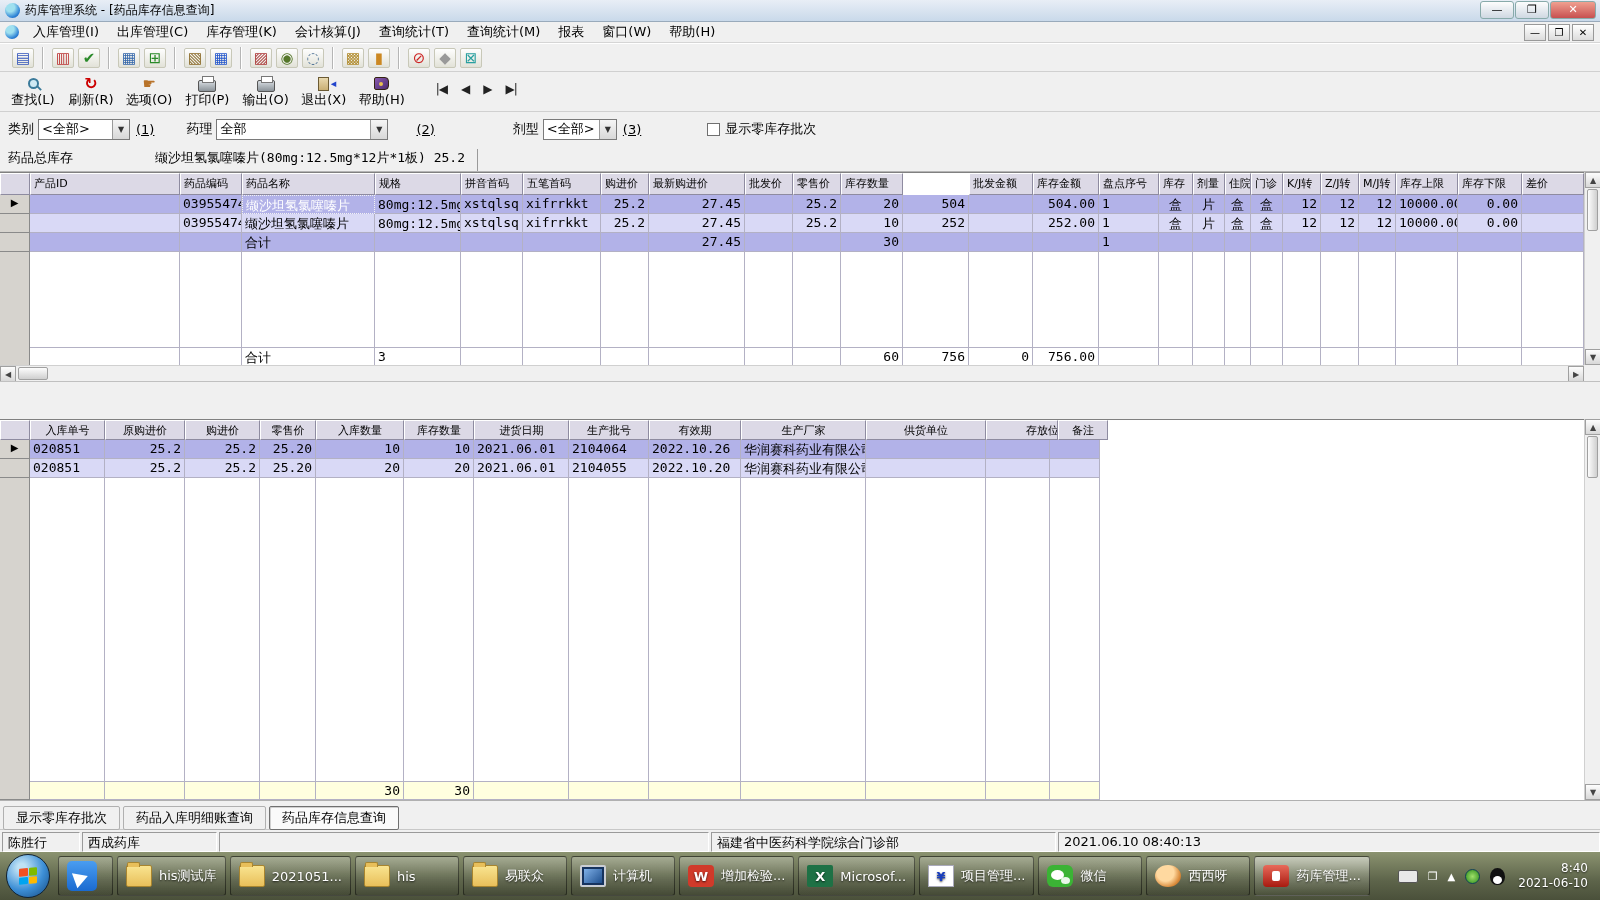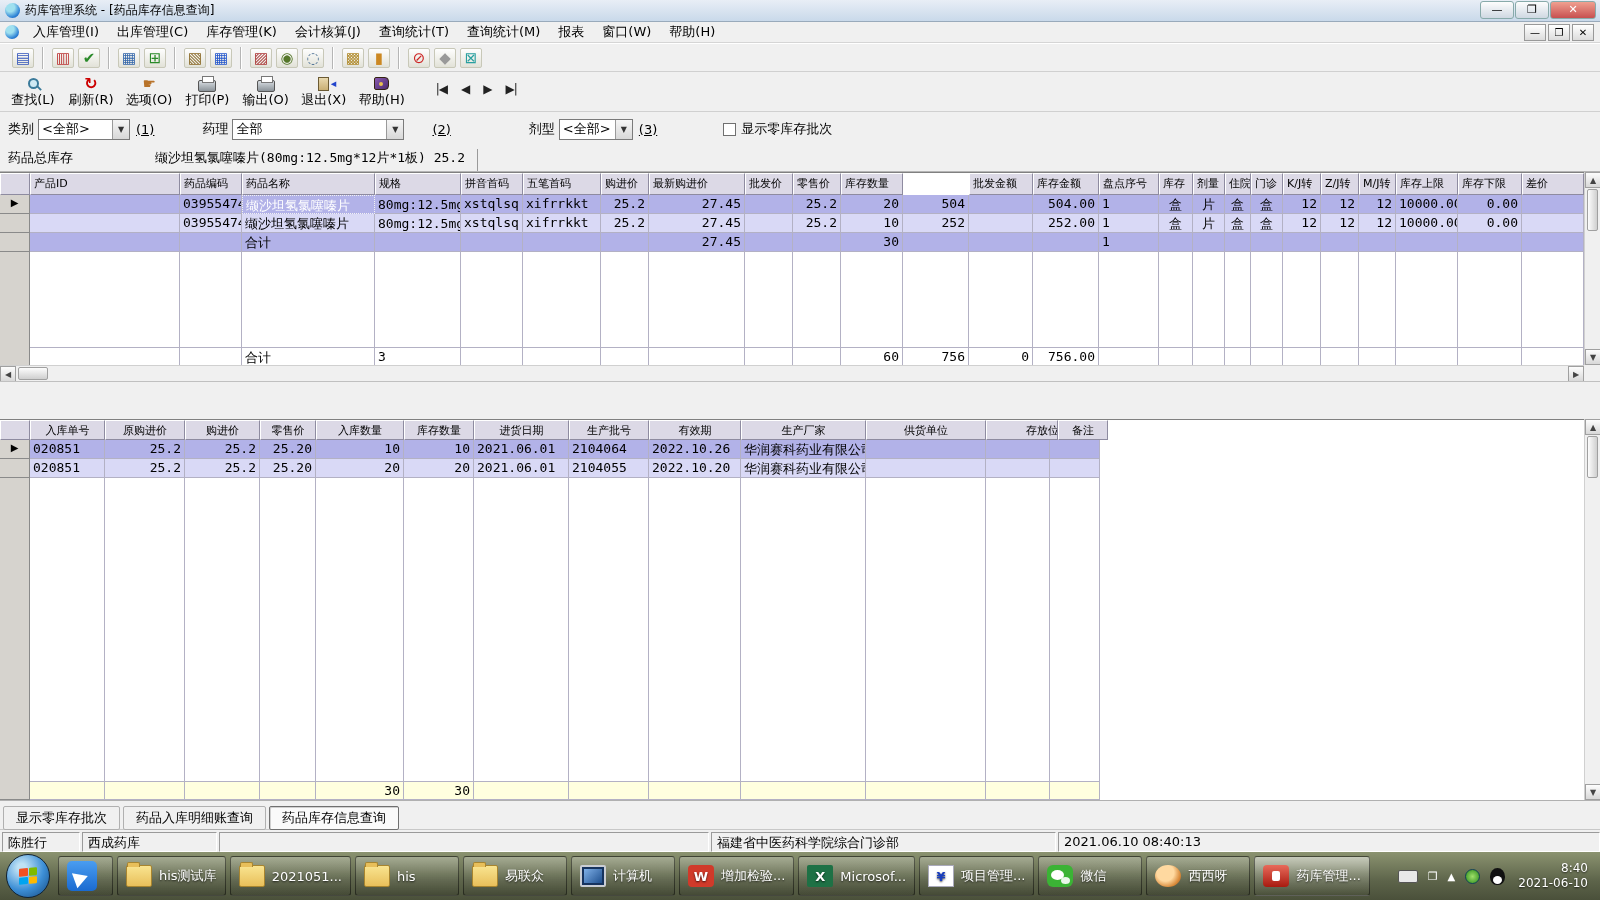--- a/index.html
+++ b/index.html
@@ -293,21 +293,21 @@
       </div>
   </div>
 
   <div class="filterrow">
     <span class="flabel">类别</span>
     <div class="combo" style="width:92px;">
       <span class="cval">&lt;全部&gt;</span>
       <span class="carrow">▼</span>
     </div>
     <span class="fhint">(1)</span>
-    <span class="flabel" style="margin-left:42px;">药理</span>
+    <span class="flabel" style="margin-left:26px;">药理</span>
     <div class="combo" style="width:172px;">
       <span class="cval">全部</span>
       <span class="carrow">▼</span>
     </div>
     <span class="fhint" style="margin-left:28px;">(2)</span>
     <span class="flabel" style="margin-left:72px;">剂型</span>
     <div class="combo" style="width:74px;">
       <span class="cval">&lt;全部&gt;</span>
       <span class="carrow">▼</span>
     </div>

